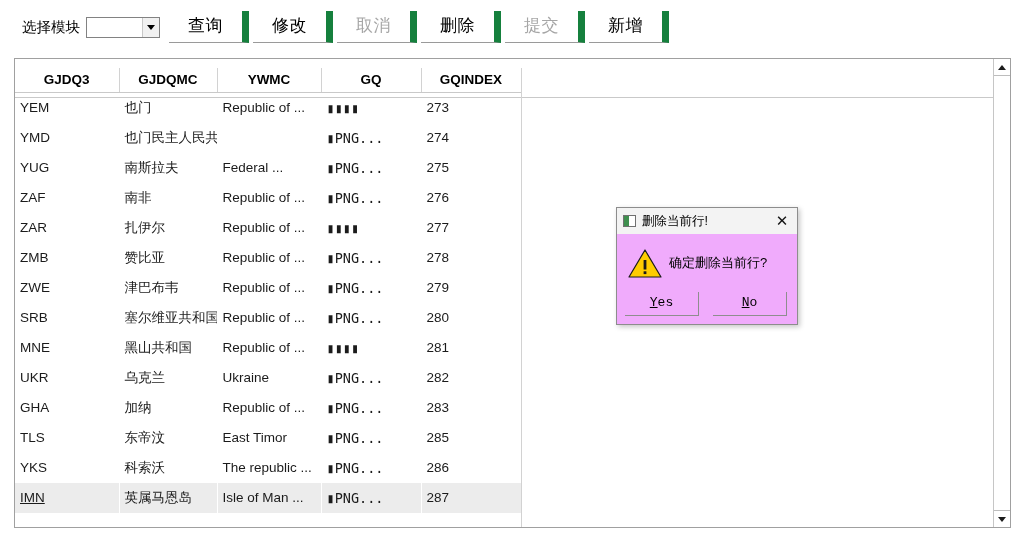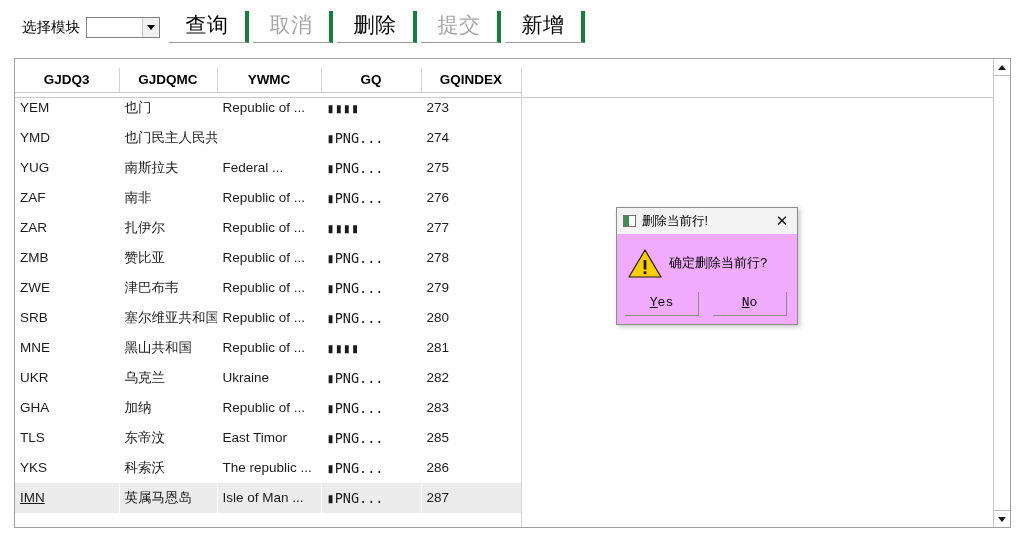--- a/index.html
+++ b/index.html
@@ -58,24 +58,24 @@
     border-right: 4px solid transparent;
     border-top: 5px solid #000;
   }
 
   .tb-btn {
     position: relative;
     width: 80px; height: 32px;
     margin-left: 4px;
     background: transparent;
     border: none;
-    border-right: 4px solid #15803d;
+    border-right: 7px solid #15803d;
     border-bottom: 1px solid #9a9a9a;
     font-family: Liberation Mono, monospace;
-    font-size: 21px;
+    font-size: 17px;
     color: #000;
     letter-spacing: 0.5px;
     padding: 0 0 3px 0;
     text-align: center;
     cursor: default;
   }
   .tb-btn.disabled { color: #a6a6a6; }
 
   
   #grid-panel {
@@ -272,20 +272,21 @@
   <span class="tb-label">选择模块</span>
 
   <div class="combo">
     <span class="combo-value"></span>
     <span class="combo-arrow">
         <i></i>
       </span>
   </div>
 
   <button class="tb-btn">查询</button>
+  <button class="tb-btn">修改</button>
   <button class="tb-btn disabled">取消</button>
   <button class="tb-btn">删除</button>
   <button class="tb-btn disabled">提交</button>
   <button class="tb-btn">新增</button>
 </div>
 
 <div id="grid-panel">
   <div id="grid-inner">
     <div id="grid-hline"></div>
     <div id="grid-vline"></div>

